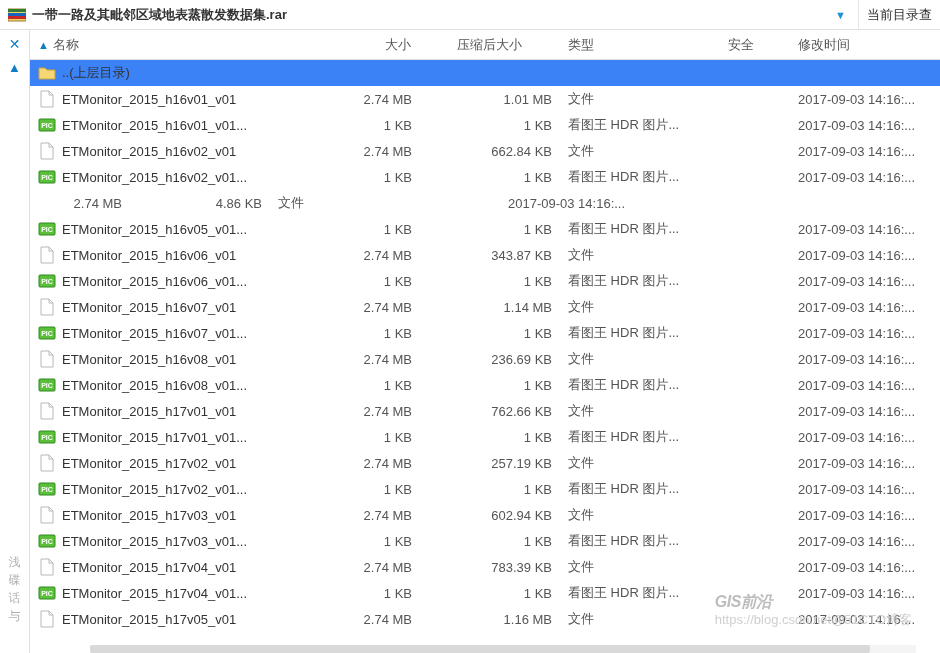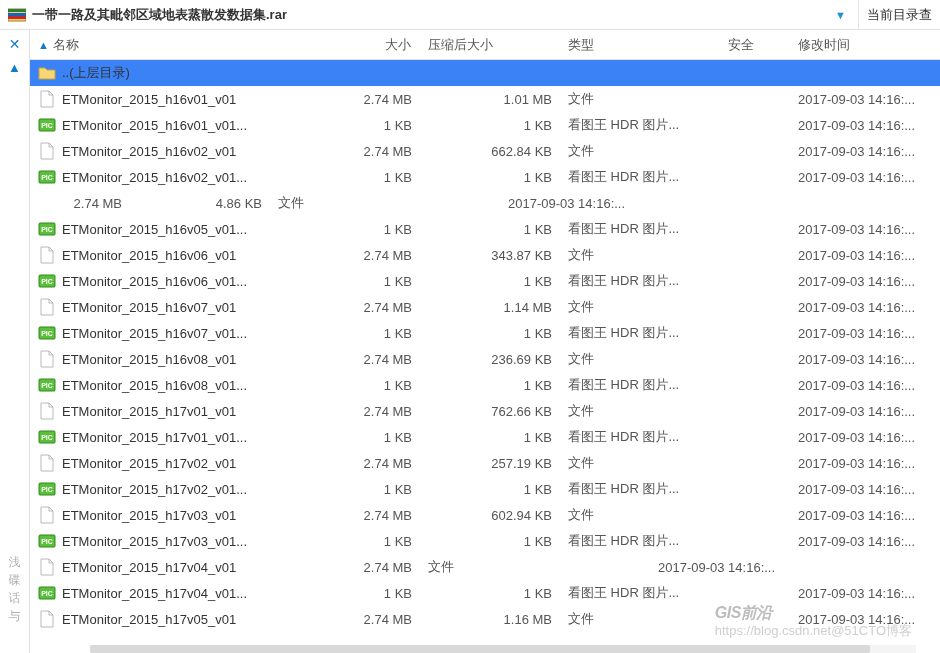--- a/index.html
+++ b/index.html
@@ -22,42 +22,42 @@
 .leftbar .side-dots span { line-height: 14px; }
 
 .grid { flex: 1 1 auto; overflow: hidden; position: relative; }
 
 .header-row { display: flex; height: 30px; align-items: center; border-bottom: 1px solid #e0e0e0; background: #fff; color: #555; user-select: none; }
 .header-row .col { padding: 0 8px; display: flex; align-items: center; height: 100%; border-right: 1px solid transparent; }
 .header-row .sort-icon { color: #0e7dc7; margin-right: 4px; font-size: 11px; }
 
 .col-name   { width: 290px; }
 .col-size   { width: 100px; justify-content: flex-end; }
-.col-packed { width: 140px; justify-content: flex-start; }
+.col-packed { width: 140px; justify-content: center; }
 .col-type   { width: 160px; }
 .col-safe   { width: 70px; }
 .col-mtime  { flex: 1 1 auto; }
 
 .rows { height: calc(100% - 30px); overflow-y: auto; overflow-x: hidden; }
 
 .row { display: flex; height: 26px; align-items: center; }
 .row.up { background: #3b82f6; }
 .row .cell { padding: 0 8px; display: flex; align-items: center; height: 100%; overflow: hidden; white-space: nowrap; }
 .cell-name { width: 290px; }
 .cell-size { width: 100px; justify-content: flex-end; color: #555; }
 .cell-packed { width: 140px; justify-content: flex-end; color: #555; }
 .cell-type { width: 160px; color: #555; }
 .cell-safe { width: 70px; }
 .cell-mtime { flex: 1 1 auto; color: #555; }
 
 .icon-box { width: 18px; height: 18px; margin-right: 6px; flex: 0 0 auto; display: inline-flex; align-items: center; justify-content: center; }
 .icon-folder svg, .icon-file svg, .icon-pic svg { width: 18px; height: 18px; display: block; }
 .name-text { overflow: hidden; text-overflow: ellipsis; white-space: nowrap; color: #333; }
 
-.watermark { position: absolute; right: 28px; bottom: 13px; color: #bdbdbd; font-size: 16px; pointer-events: none; margin-left: 38px; }
+.watermark { position: absolute; right: 28px; bottom: 24px; color: #bdbdbd; font-size: 16px; pointer-events: none; margin-left: 38px; }
 .watermark .sub { font-size: 13px; color: #cfcfcf; display: block; text-align: right; margin-top: -2px; }
 .watermark .wm-logo { font-style: italic; font-weight: bold; letter-spacing: -0.5px; }
 .scrollbar-h { position: absolute; left: 60px; right: 24px; bottom: 0; height: 8px; background: #f4f4f4; }
 .scroll-thumb-h { position: absolute; left: 0; height: 100%; width: 780px; background: #d9d9d9; border-radius: 2px; }
 </style>
 </head>
 <body>
 
 <div class="titlebar">
   <span class="rar-icon">
@@ -409,20 +409,21 @@
           <div class="cell cell-name">
             <span class="icon-box icon-file">
               <svg viewBox="0 0 18 18">
                 <path d="M3 1h8l4 4v12H3z" fill="#fff" stroke="#b8b8b8"></path>
                 <path d="M11 1v4h4" fill="none" stroke="#b8b8b8"></path>
               </svg>
             </span>
             <span class="name-text">ETMonitor_2015_h17v04_v01</span>
           </div>
           <div class="cell cell-size">2.74 MB</div>
+          <div class="cell cell-packed">783.39 KB</div>
           <div class="cell cell-type">文件</div>
           <div class="cell cell-safe"></div>
           <div class="cell cell-mtime">2017-09-03 14:16:...</div>
         </div>
         <div class="row">
           <div class="cell cell-name">
             <span class="icon-box icon-pic">
               <svg viewBox="0 0 18 18">
                 <rect x="1" y="3" width="16" height="12" rx="1" fill="#5bbf3a" stroke="#2e8b1e"></rect>
                 <text x="9" y="12" font-size="7" text-anchor="middle" fill="#fff" font-family="Arial" font-weight="bold">PIC</text>

